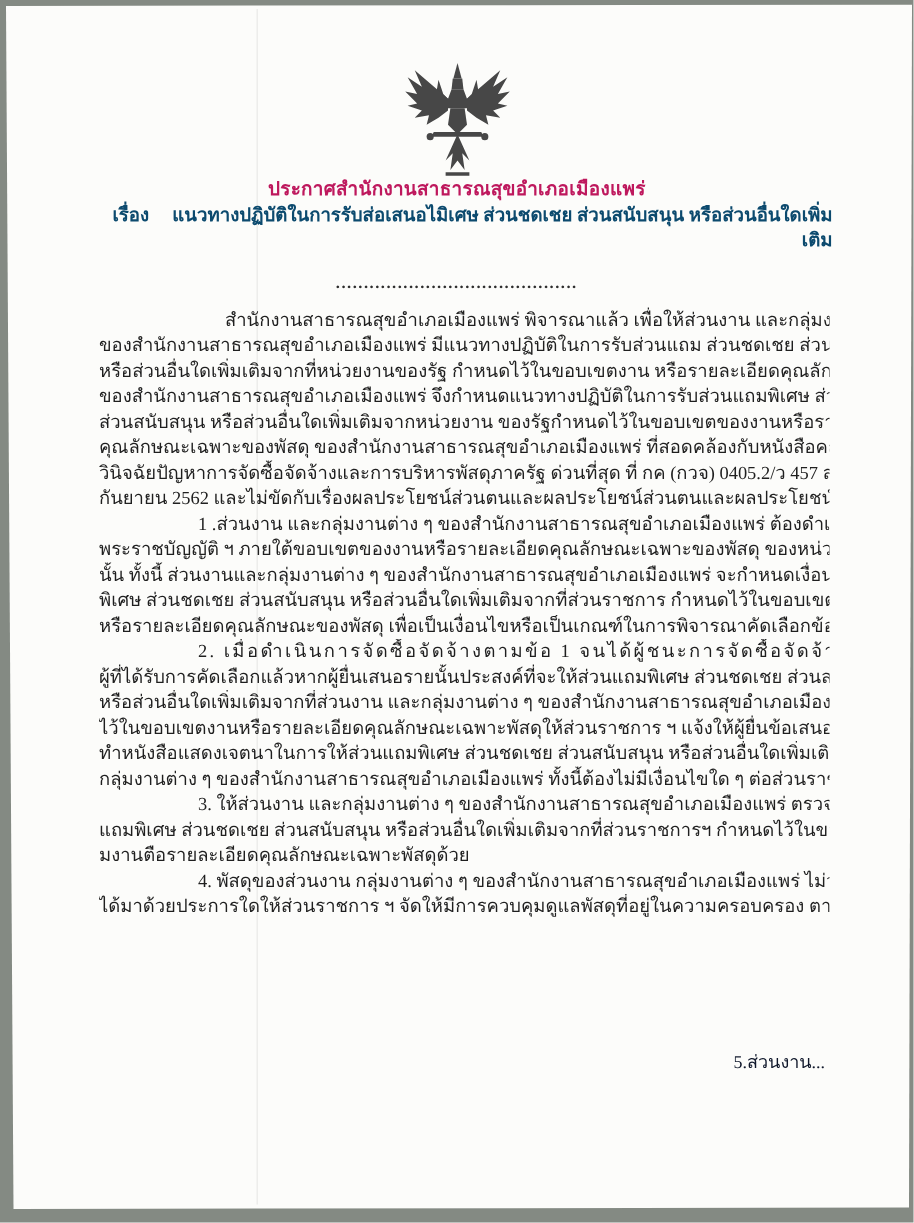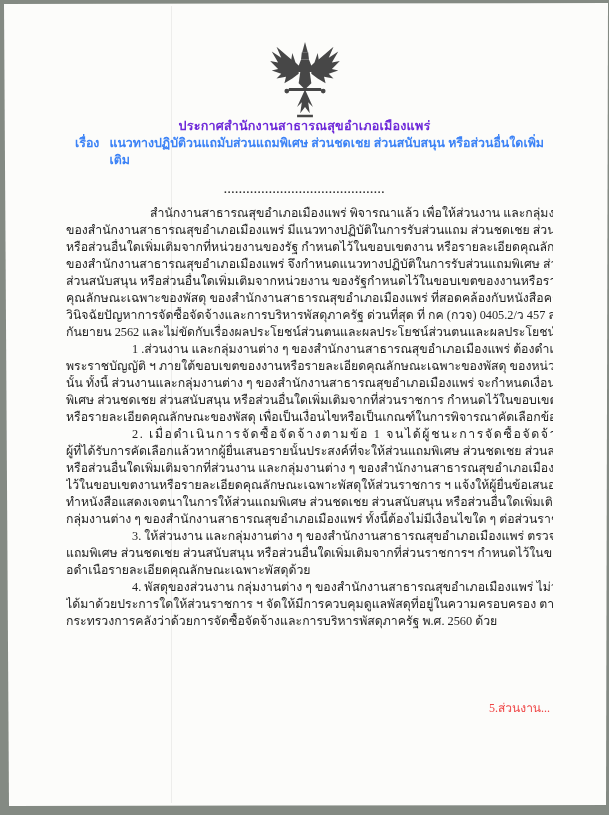--- a/index.html
+++ b/index.html
@@ -17,46 +17,46 @@
   .fold-line{
     position:absolute;left:171px;top:6px;bottom:12px;width:1px;
     background:rgba(110,110,110,0.10);
   }
   .emblem{
     position:absolute;top:42px;left:50%;transform:translateX(-50%);
     width:80px;height:76px;
   }
   .doc-title{
     position:absolute;top:116px;left:0;width:609px;
-    text-align:center;font-weight:bold;font-size:12.6px;color:#6d28d9;
+    text-align:center;font-weight:bold;font-size:12.6px;color:#be185d;
     letter-spacing:0.2px;
   }
   .subject{
     position:absolute;top:135px;left:75px;width:480px;
-    font-weight:bold;font-size:12.4px;color:#3b82f6;line-height:17.4px;
+    font-weight:bold;font-size:12.4px;color:#0c4a6e;line-height:17.4px;text-align:right;
   }
   .subject .row1{display:flex;gap:10px;}
   .subject .wrapline{padding-left:13px;}
   .dots-separator{
     position:absolute;top:183px;left:0;width:609px;text-align:center;
     font-size:11px;font-weight:bold;letter-spacing:1px;color:#2c2c2c;
   }
   .bodytext{
     position:absolute;top:205px;left:66px;width:487px;
     font-size:12.3px;color:#1f1f1f;
   }
   .ln{
     height:17px;line-height:17px;white-space:nowrap;overflow:hidden;
   }
   .ind{text-indent:84px;}   
   .ind2{text-indent:66px;}  
   .sp{letter-spacing:1.6px;}
   .catchword{
     position:absolute;top:698px;left:489px;
-    font-size:12px;color:#ef4444;
+    font-size:12px;color:#0f172a;
   }
 </style>
 </head>
 <body>
 
 <div class="paper">
   <div class="fold-line"></div>
 
   <div class="emblem">
     <svg viewBox="0 0 100 96" width="80" height="76" aria-hidden="true">
@@ -74,21 +74,21 @@
         <path d="M40 92 h20 v3 h-20 z"></path>
       </g>
     </svg>
   </div>
 
   <div class="doc-title">ประกาศสำนักงานสาธารณสุขอำเภอเมืองแพร่</div>
 
   <div class="subject">
     <div class="row1">
       <span>เรื่อง</span>
-      <span>แนวทางปฏิบัติวนแถมับส่วนแถมพิเศษ ส่วนชดเชย ส่วนสนับสนุน หรือส่วนอื่นใดเพิ่มเติม</span>
+      <span>แนวทางปฏิบัติในการรับส่อเสนอไมิเศษ ส่วนชดเชย ส่วนสนับสนุน หรือส่วนอื่นใดเพิ่มเติม</span>
     </div>
   </div>
 
   <div class="dots-separator">...........................................</div>
 
   <div class="bodytext">
     <div class="ln ind">สำนักงานสาธารณสุขอำเภอเมืองแพร่ พิจารณาแล้ว เพื่อให้ส่วนงาน และกลุ่มงานต่าง ๆ</div>
     <div class="ln">ของสำนักงานสาธารณสุขอำเภอเมืองแพร่ มีแนวทางปฏิบัติในการรับส่วนแถม ส่วนชดเชย ส่วนสนับสนุน</div>
     <div class="ln">หรือส่วนอื่นใดเพิ่มเติมจากที่หน่วยงานของรัฐ กำหนดไว้ในขอบเขตงาน หรือรายละเอียดคุณลักษณะของพัสดุ</div>
     <div class="ln">ของสำนักงานสาธารณสุขอำเภอเมืองแพร่ จึงกำหนดแนวทางปฏิบัติในการรับส่วนแถมพิเศษ ส่วนชดเชย</div>
@@ -105,21 +105,20 @@
 
     <div class="ln ind2 sp">2. เมื่อดำเนินการจัดซื้อจัดจ้างตามข้อ 1 จนได้ผู้ชนะการจัดซื้อจัดจ้างหรือ</div>
     <div class="ln">ผู้ที่ได้รับการคัดเลือกแล้วหากผู้ยื่นเสนอรายนั้นประสงค์ที่จะให้ส่วนแถมพิเศษ ส่วนชดเชย ส่วนสนับสนุน</div>
     <div class="ln">หรือส่วนอื่นใดเพิ่มเติมจากที่ส่วนงาน และกลุ่มงานต่าง ๆ ของสำนักงานสาธารณสุขอำเภอเมืองแพร่ กำหนด</div>
     <div class="ln">ไว้ในขอบเขตงานหรือรายละเอียดคุณลักษณะเฉพาะพัสดุให้ส่วนราชการ ฯ แจ้งให้ผู้ยื่นข้อเสนอรายดังกล่าว</div>
     <div class="ln">ทำหนังสือแสดงเจตนาในการให้ส่วนแถมพิเศษ ส่วนชดเชย ส่วนสนับสนุน หรือส่วนอื่นใดเพิ่มเติมต่อส่วนงาน</div>
     <div class="ln">กลุ่มงานต่าง ๆ ของสำนักงานสาธารณสุขอำเภอเมืองแพร่ ทั้งนี้ต้องไม่มีเงื่อนไขใด ๆ ต่อส่วนราชการ</div>
 
     <div class="ln ind2">3. ให้ส่วนงาน และกลุ่มงานต่าง ๆ ของสำนักงานสาธารณสุขอำเภอเมืองแพร่ ตรวจรับส่วน</div>
     <div class="ln">แถมพิเศษ ส่วนชดเชย ส่วนสนับสนุน หรือส่วนอื่นใดเพิ่มเติมจากที่ส่วนราชการฯ กำหนดไว้ในขอบเขตของ</div>
-    <div class="ln">อดำเนือรายละเอียดคุณลักษณะเฉพาะพัสดุด้วย</div>
+    <div class="ln">มงานตือรายละเอียดคุณลักษณะเฉพาะพัสดุด้วย</div>
 
     <div class="ln ind2">4. พัสดุของส่วนงาน กลุ่มงานต่าง ๆ ของสำนักงานสาธารณสุขอำเภอเมืองแพร่ ไม่ว่าจะ</div>
     <div class="ln">ได้มาด้วยประการใดให้ส่วนราชการ ฯ จัดให้มีการควบคุมดูแลพัสดุที่อยู่ในความครอบครอง ตามระเบียบ</div>
-    <div class="ln">กระทรวงการคลังว่าด้วยการจัดซื้อจัดจ้างและการบริหารพัสดุภาครัฐ พ.ศ. 2560 ด้วย</div>
   </div>
 
   <div class="catchword">5.ส่วนงาน...</div>
 </div>
 
 </body></html>

